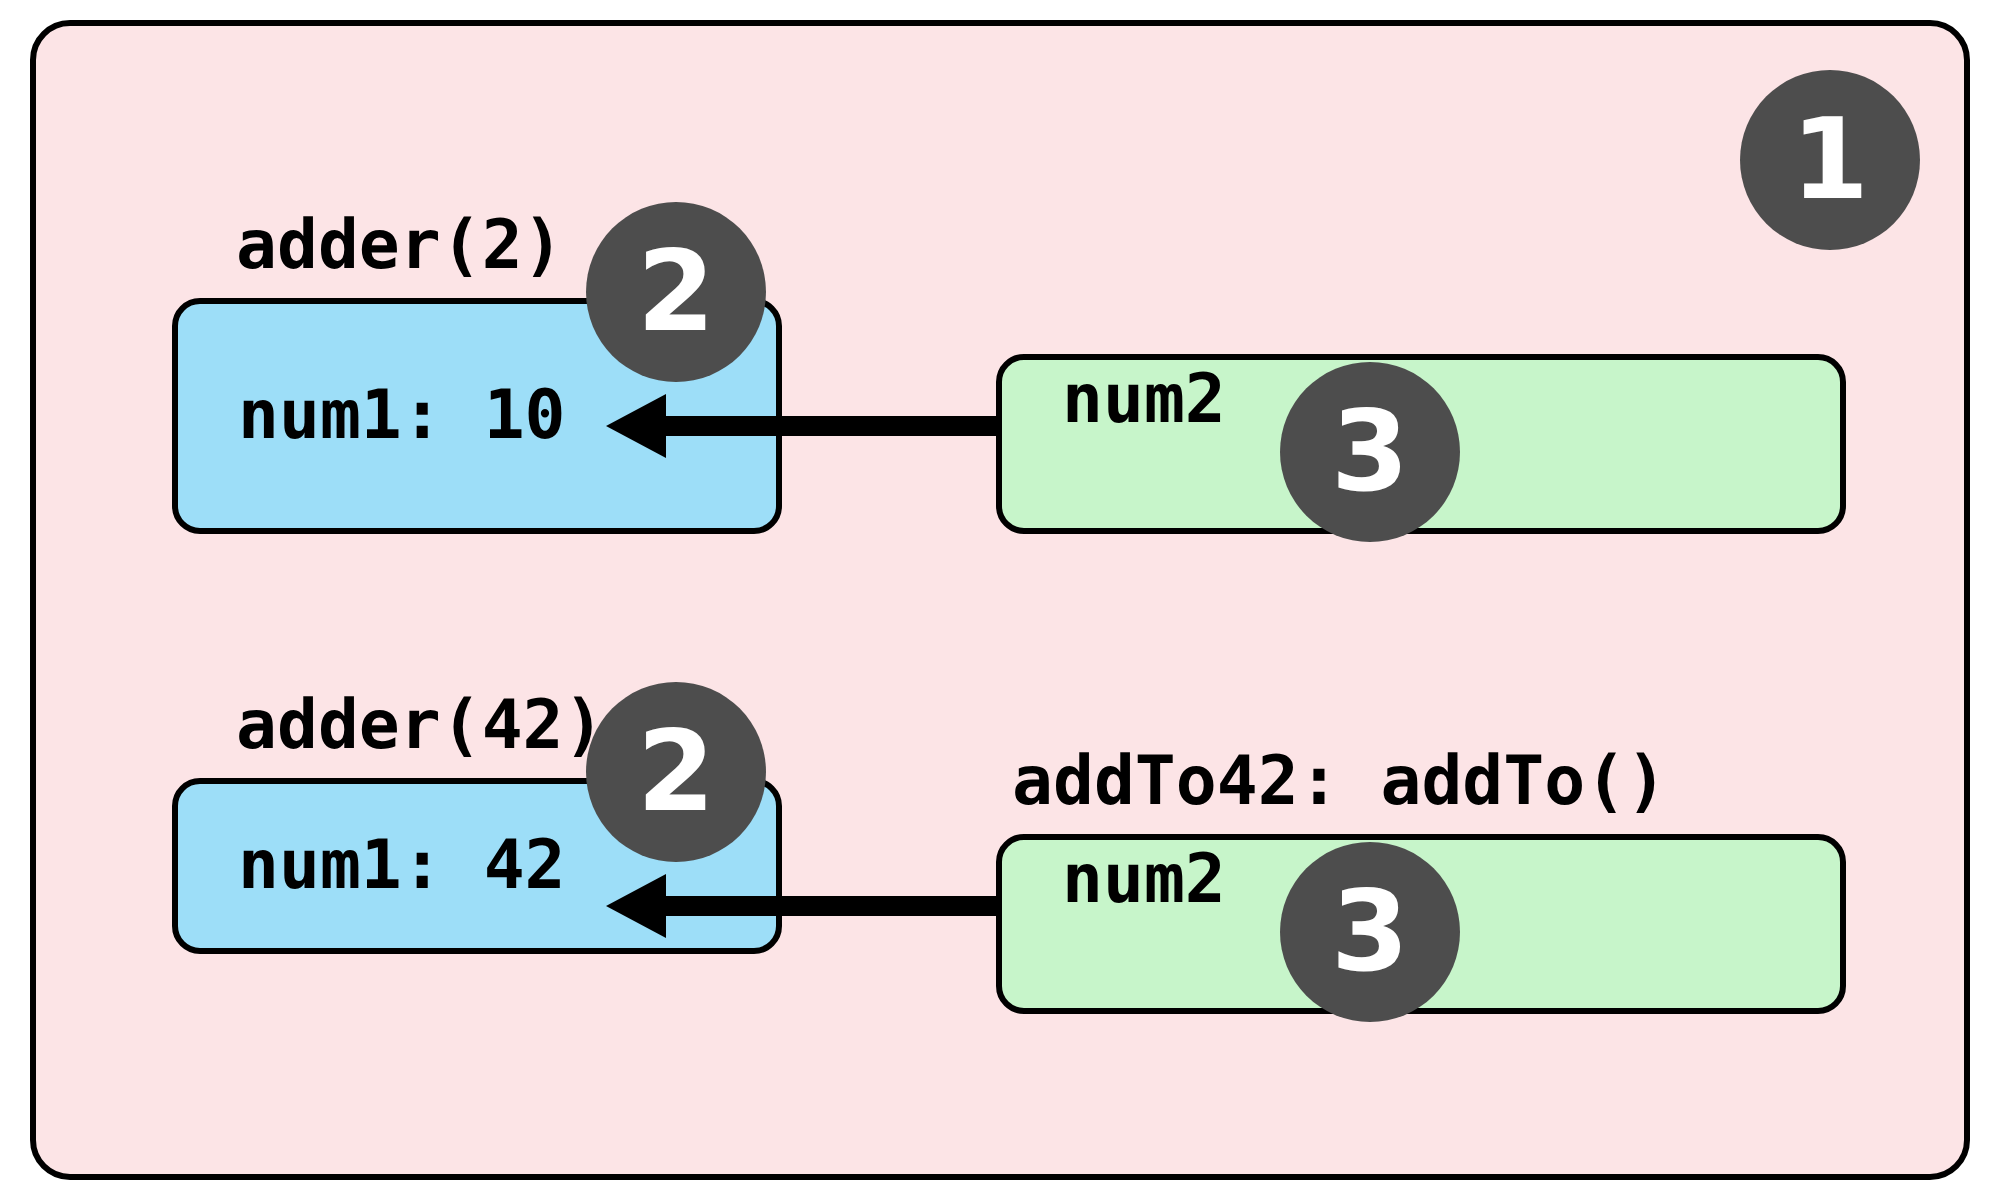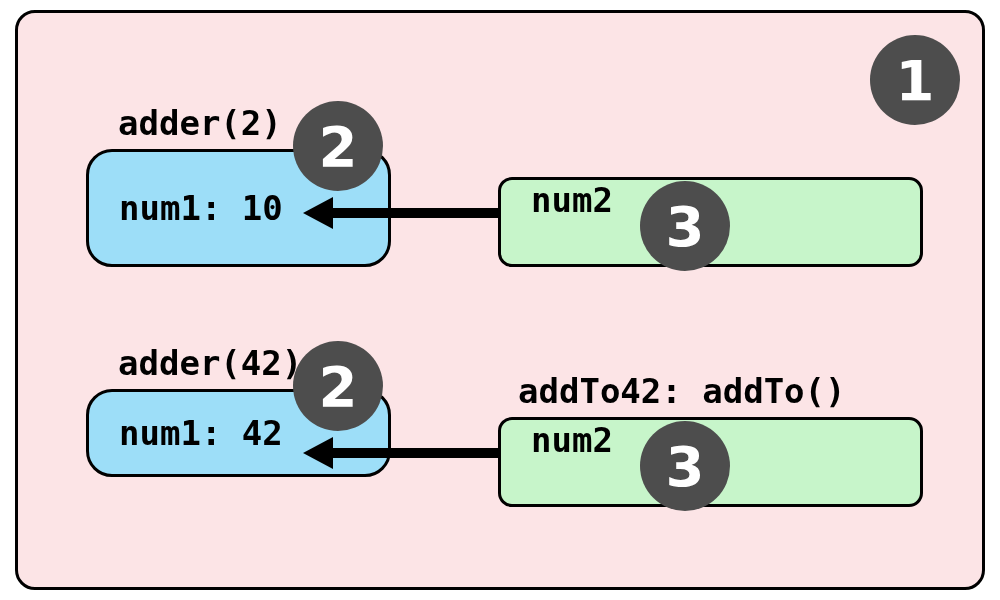--- a/index.html
+++ b/index.html
@@ -39,21 +39,21 @@
   .badge-1 { right: 22px; top: 22px; }
   .label {
     position: absolute;
     font-size: 34px;
     color: #000;
   }
   .blue-box {
     position: absolute;
     background: #9ddef8;
     border: 3px solid #000;
-    border-radius: 26px;
+    border-radius: 14px;
     display: flex;
     align-items: center;
     padding-left: 30px;
     font-size: 34px;
   }
   .green-box {
     position: absolute;
     background: #c7f5ca;
     border: 3px solid #000;
     border-radius: 14px;
@@ -89,21 +89,21 @@
     <line x1="195" y1="20" x2="22" y2="20" stroke="#000" stroke-width="10"></line>
     <polygon points="0,20 30,4 30,36" fill="#000"></polygon>
   </svg>
 
   <div class="label" style="left:100px; top:330px;text-align:right;">adder(42)</div>
   <div class="blue-box" style="left:68px; top:376px; width:305px; height:88px;">
     <span>num1: 42</span>
   </div>
   <div class="badge" style="left:275px; top:328px;">2</div>
 
-  <div class="label" style="left:500px; top:358px;">addTo42: addTo()</div>
+  <div class="label" style="left:488px; top:358px;">addTo42: addTo()</div>
   <div class="green-box" style="left:480px; top:404px; width:425px; height:90px;">
     <span>num2</span>
   </div>
   <div class="badge" style="left:622px; top:408px;">3</div>
 
   <svg class="arrow" style="left:285px; top:420px; width:200px; height:40px;">
     <line x1="195" y1="20" x2="22" y2="20" stroke="#000" stroke-width="10"></line>
     <polygon points="0,20 30,4 30,36" fill="#000"></polygon>
   </svg>
 

